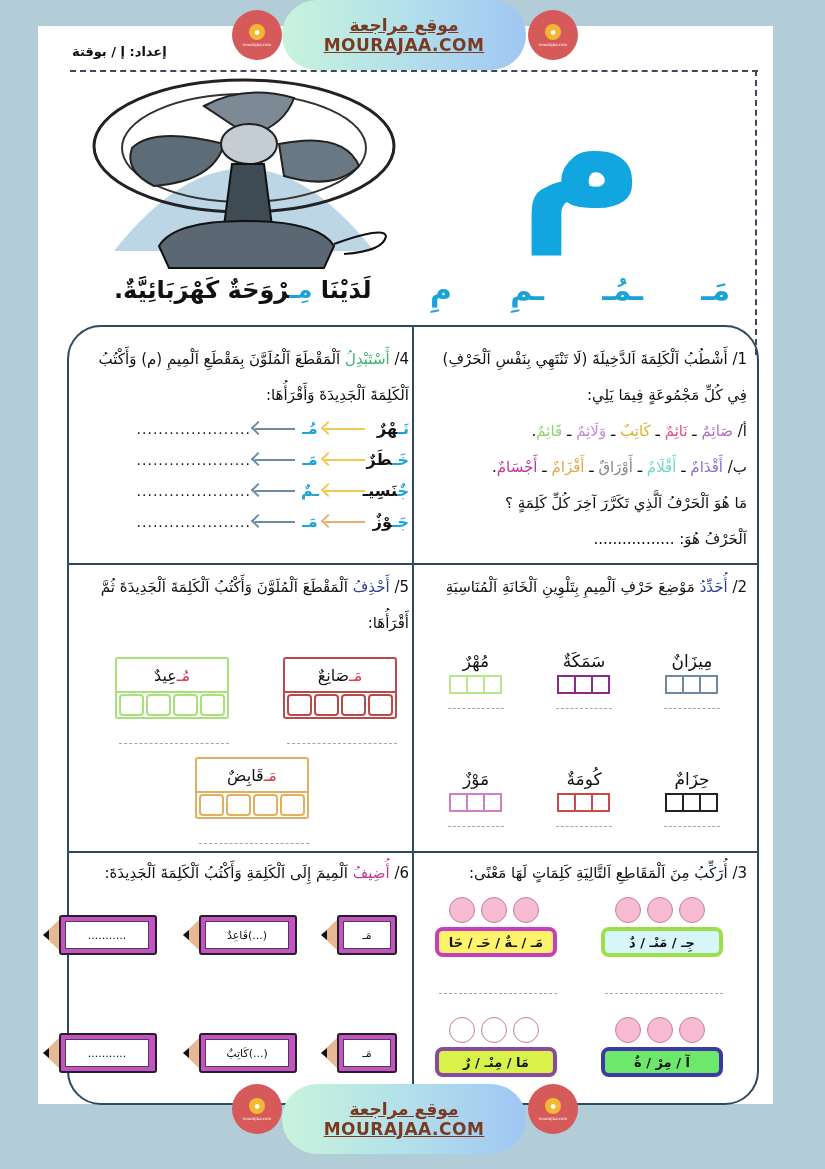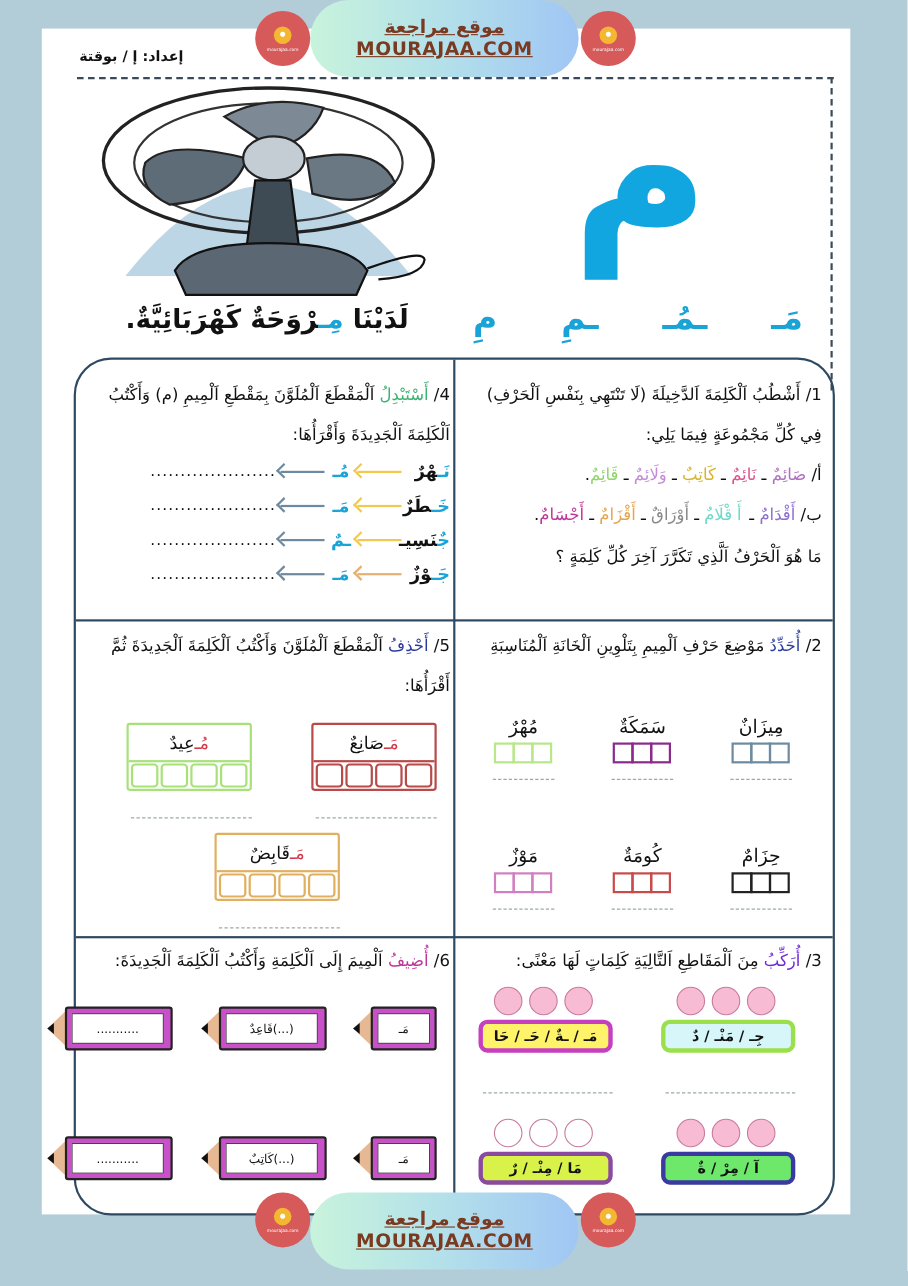--- a/index.html
+++ b/index.html
@@ -32,21 +32,21 @@
   .sentence .hl { color: #1aa3d6; }
 
   
   .grid { position: absolute; left: 67px; top: 325px; width: 692px; height: 780px; border: 2px solid #2e4a62; border-radius: 34px; }
   .vline { position: absolute; left: 343px; top: 0; height: 776px; border-left: 2px solid #2e4a62; }
   .hline { position: absolute; left: 0; width: 688px; border-top: 2px solid #2e4a62; }
   .cell { position: absolute; direction: rtl; color: #111; }
   .cell .q { font-size: 15px; line-height: 36px; }
   .cell .hl-green { color: #3cb371; }
   .cell .hl-blue { color: #2c3c9a; }
-  .cell .hl-red { color: #6d28d9; }
+  .cell .hl-red { color: #0f172a; }
   .cell .hl-pink { color: #c0359a; }
 
   .row4 { display: flex; align-items: center; direction: rtl; height: 31px; font-size: 16px; }
   .row4 .w { font-weight: bold; width: 40px; }
   .row4 .w .c { color: #1aa3d6; }
   .arrow { display: inline-block; width: 40px; height: 2px; position: relative; margin: 0 4px; }
   .arrow::after { content: ""; position: absolute; left: -2px; top: -5px; width: 8px; height: 8px; border-left: 2px solid; border-bottom: 2px solid; transform: rotate(45deg); border-color: inherit; }
   .arrow.y { background: #f2c94c; border-color: #f2c94c; }
   .arrow.o { background: #e6b070; border-color: #e6b070; }
   .arrow.g { background: #6d8aa0; border-color: #6d8aa0; }
@@ -129,23 +129,24 @@
 
   <div class="cell" style="left:352px;top:14px;width:326px">
     <div class="q">1/ أَشْطُبُ اَلْكَلِمَةَ اَلدَّخِيلَةَ (لَا تَنْتَهِي بِنَفْسِ اَلْحَرْفِ)</div>
     <div class="q">فِي كُلِّ مَجْمُوعَةٍ فِيمَا يَلِي:</div>
     <div class="q">
       <span>أ/</span>
       <span id="q1a"><span style="color: rgb(176, 111, 192); font-family: Liberation Serif, serif;">صَائِمٌ</span> ـ <span style="color: rgb(224, 80, 138);">نَائِمٌ</span> ـ <span style="color: rgb(217, 179, 44);">كَاتِبٌ</span> ـ <span style="color: rgb(196, 138, 216);">وَلَائِمٌ</span> ـ <span style="color: rgb(143, 212, 106);">قَائِمٌ</span>.</span>
     </div>
     <div class="q">
       <span>ب/</span>
-      <span id="q1b"><span style="color: rgb(142, 111, 208);">أَقْدَامٌ</span> ـ <span style="color: rgb(111, 216, 200); font-family: Liberation Mono, monospace;">أَقْلَامٌ</span> ـ <span style="color: rgb(136, 136, 136);">أَوْرَاقٌ</span> ـ <span style="color: rgb(230, 166, 74);">أَقْزَامٌ</span> ـ <span style="color: rgb(192, 53, 154);">أَجْسَامٌ</span>.</span>
+      <span id="q1b"><span style="color: rgb(142, 111, 208);">أَقْدَامٌ</span> ـ <span style="color: rgb(111, 216, 200);">أَقْلَامٌ</span> ـ <span style="color: rgb(136, 136, 136);">أَوْرَاقٌ</span> ـ <span style="color: rgb(230, 166, 74);">أَقْزَامٌ</span> ـ <span style="color: rgb(192, 53, 154);">أَجْسَامٌ</span>.</span>
     </div>
     <div class="q">مَا هُوَ اَلْحَرْفُ اَلَّذِي تَكَرَّرَ آخِرَ كُلِّ كَلِمَةٍ ؟</div>
+    <div class="q">اَلْحَرْفُ هُوَ: .................</div>
   </div>
 
   <div class="cell" style="left:14px;top:14px;width:326px">
     <div class="q"><span>4/ </span><span class="hl-green">أَسْتَبْدِلُ</span><span> اَلْمَقْطَعَ اَلْمُلَوَّنَ بِمَقْطَعِ اَلْمِيمِ (م) وَأَكْتُبُ</span></div>
     <div class="q">اَلْكَلِمَةَ اَلْجَدِيدَةَ وَأَقْرَأُهَا:</div>
     <div id="q4rows">
         <div class="row4">
           <span class="w"><span class="c">نَـ</span><span>هْرٌ</span></span>
           <span class="arrow y"></span>
           <span class="seg">مُـ</span>

